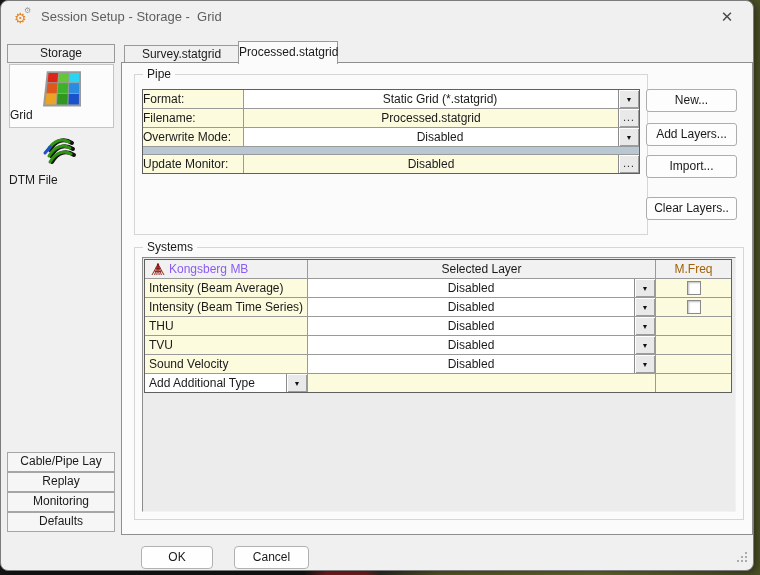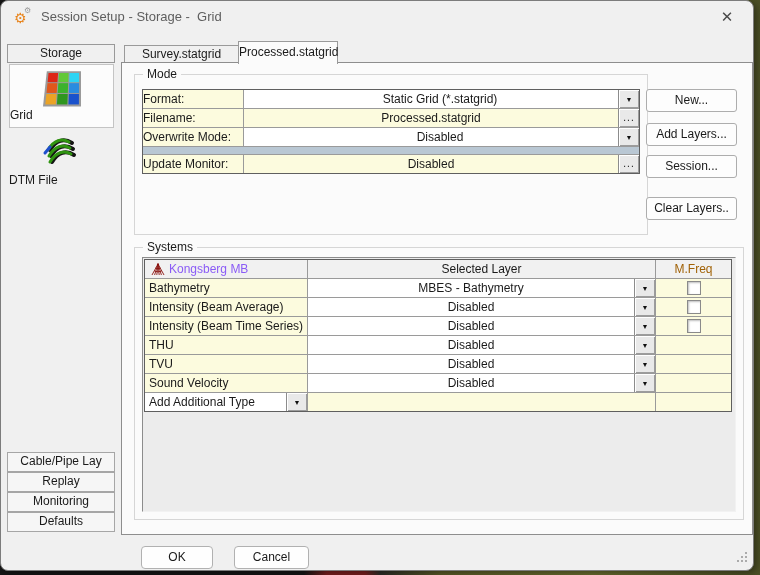--- a/index.html
+++ b/index.html
@@ -143,21 +143,21 @@
   <div class="navbtn" style="top:471px;">Replay</div>
   <div class="navbtn" style="top:491px;">Monitoring</div>
   <div class="navbtn" style="top:511px;">Defaults</div>
 
   <div class="tab inactive">Survey.statgrid (Main)</div>
   <div class="tab active">Processed.statgrid</div>
 
   <div class="panel">
 
     <div class="groupbox" id="file-group">
-      <div class="gb-title">Mode</div>
+      <div class="gb-title">Pipe</div>
       <div class="ftable">
 
         <div class="frow">
           <div class="cell-label">Format:</div>
           <div class="cell-value v-white">Static Grid (*.statgrid)</div>
           <div class="ctrlbtn">
             <span class="dd-glyph">▼</span>
           </div>
         </div>
 
@@ -185,21 +185,21 @@
           <div class="ctrlbtn">
             <span class="el-glyph">...</span>
           </div>
         </div>
 
       </div>
     </div>
 
     <div class="actbtn" style="top:26px;">New...</div>
     <div class="actbtn" style="top:60px;">Add Layers...</div>
-    <div class="actbtn" style="top:92px;">Session...</div>
+    <div class="actbtn" style="top:92px;">Import...</div>
     <div class="actbtn" style="top:134px;">Clear Layers..</div>
 
     <div class="groupbox" id="systems-group">
       <div class="gb-title">Systems</div>
       <div class="sys-container">
         <div class="stable">
 
           <div class="srow header">
             <div class="s-label">
               <svg class="kongsberg-icon" viewBox="0 0 14 13">
@@ -214,60 +214,48 @@
                     <path d="M3.4 8 Q7 9.8 10.6 8"></path>
                 </g>
                 <circle cx="7" cy="1.4" r="1.1" fill="#8b1410"></circle>
               </svg>
               <span>Kongsberg MB</span>
             </div>
             <div class="s-value">Selected Layer</div>
             <div class="s-mfreq">M.Freq</div>
           </div>
 
-          <div class="srow">
-            <div class="s-label">Bathymetry</div>
-            <div class="s-value">
-              <span class="val-text">MBES - Bathymetry</span>
+
+          <div class="srow">
+            <div class="s-label">Intensity (Beam Average)</div>
+            <div class="s-value">
+              <span class="val-text">Disabled</span>
               <div class="ctrlbtn">
                   <span class="dd-glyph">▼</span>
                 </div>
             </div>
             <div class="s-mfreq">
                 <div class="checkbox"></div>
               </div>
           </div>
 
           <div class="srow">
-            <div class="s-label">Intensity (Beam Average)</div>
+            <div class="s-label">Intensity (Beam Time Series)</div>
             <div class="s-value">
               <span class="val-text">Disabled</span>
               <div class="ctrlbtn">
                   <span class="dd-glyph">▼</span>
                 </div>
             </div>
             <div class="s-mfreq">
                 <div class="checkbox"></div>
               </div>
           </div>
 
           <div class="srow">
-            <div class="s-label">Intensity (Beam Time Series)</div>
-            <div class="s-value">
-              <span class="val-text">Disabled</span>
-              <div class="ctrlbtn">
-                  <span class="dd-glyph">▼</span>
-                </div>
-            </div>
-            <div class="s-mfreq">
-                <div class="checkbox"></div>
-              </div>
-          </div>
-
-          <div class="srow">
             <div class="s-label">THU</div>
             <div class="s-value">
               <span class="val-text">Disabled</span>
               <div class="ctrlbtn">
                   <span class="dd-glyph">▼</span>
                 </div>
             </div>
             <div class="s-mfreq"></div>
           </div>
 

